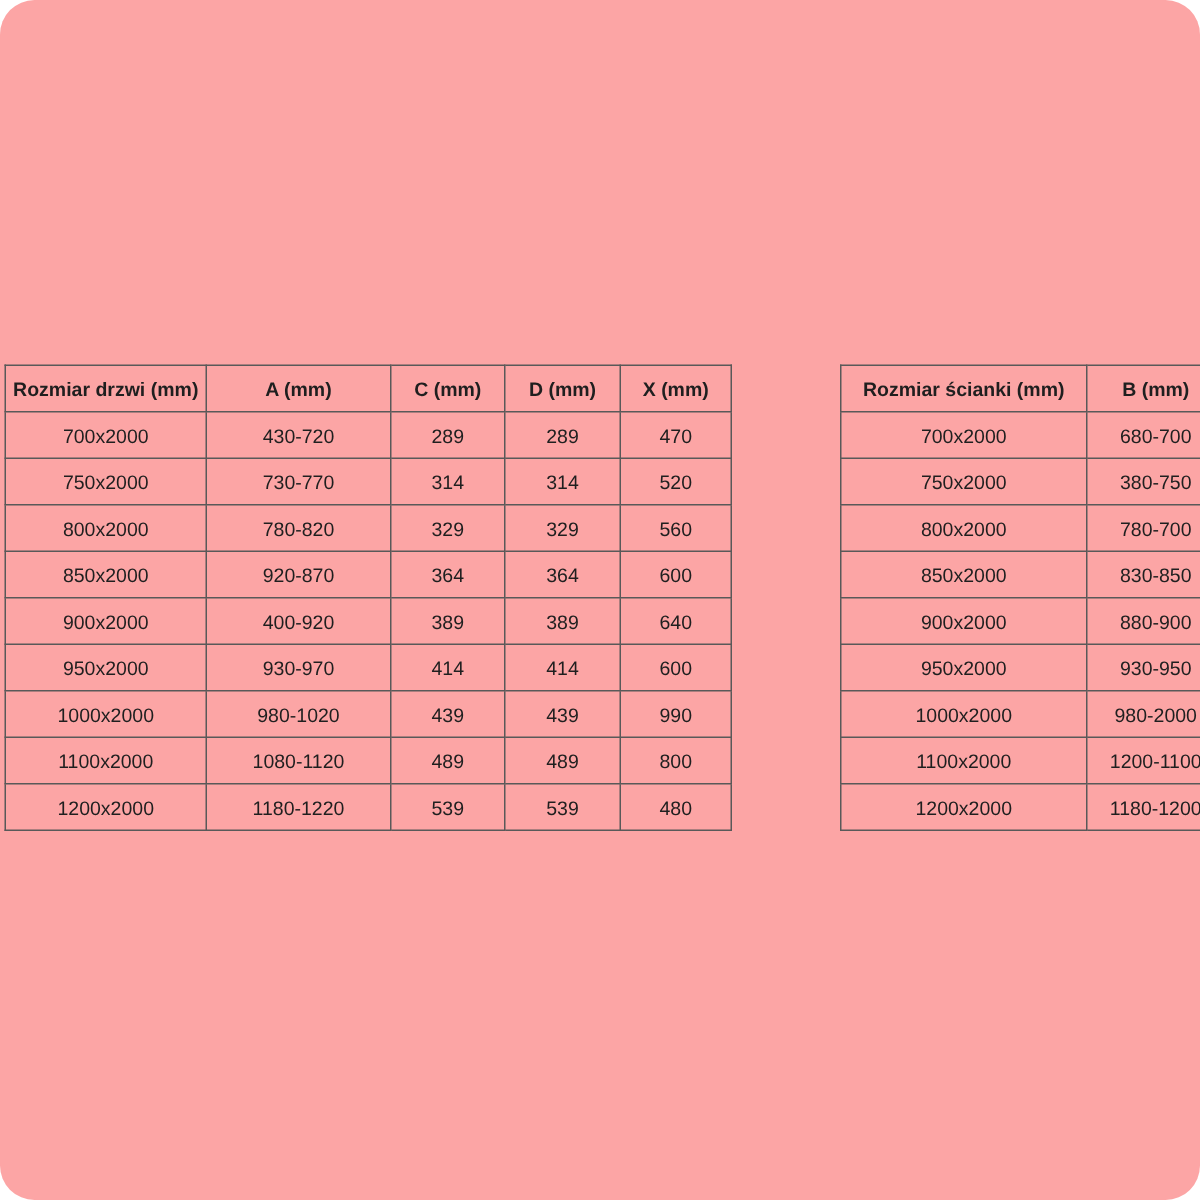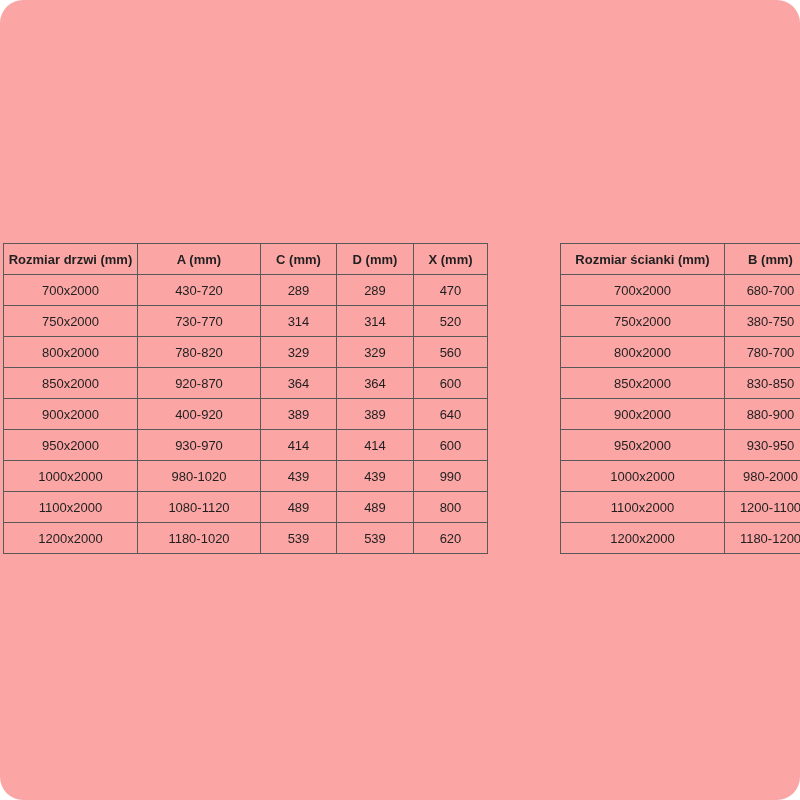--- a/index.html
+++ b/index.html
@@ -124,24 +124,24 @@
         </tr>
         <tr>
           <td>1100x2000</td>
           <td>1080-1120</td>
           <td>489</td>
           <td>489</td>
           <td>800</td>
         </tr>
         <tr>
           <td>1200x2000</td>
-          <td>1180-1020</td>
+          <td>1180-1220</td>
           <td>539</td>
           <td>539</td>
-          <td>620</td>
+          <td>480</td>
         </tr>
       </tbody>
   </table>
 
   <table class="spec" id="wall-table">
     <colgroup>
       <col class="c0">
         <col class="c1">
     </colgroup>
     <thead>

